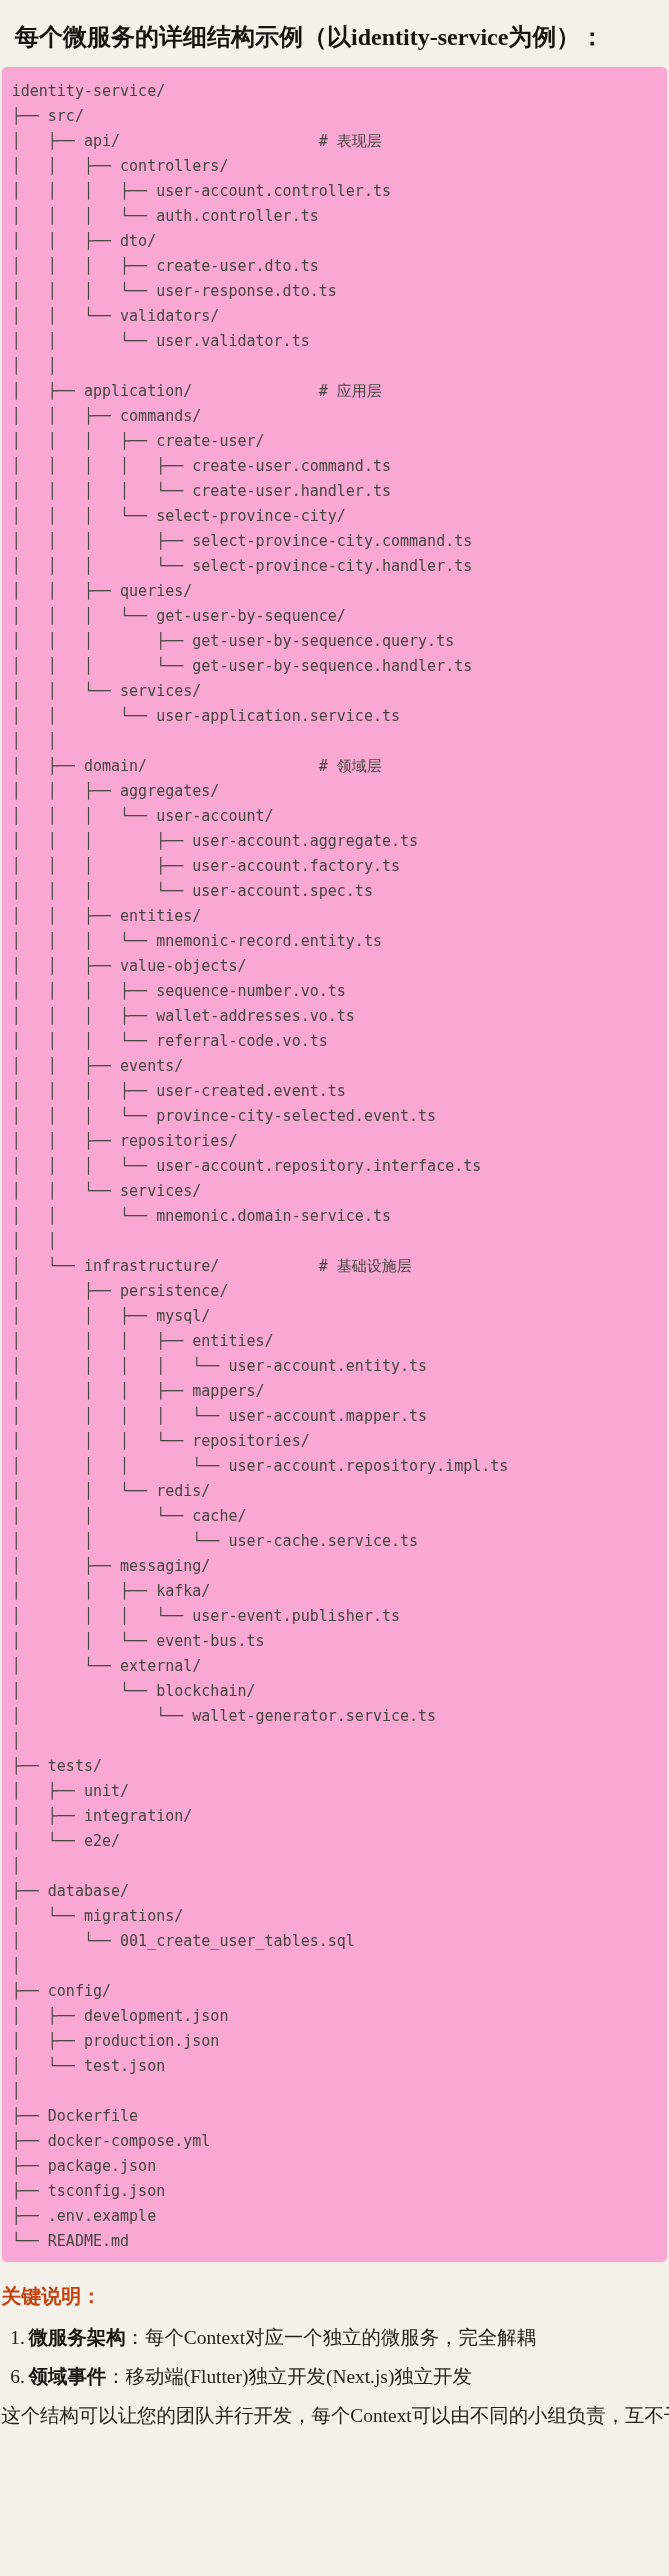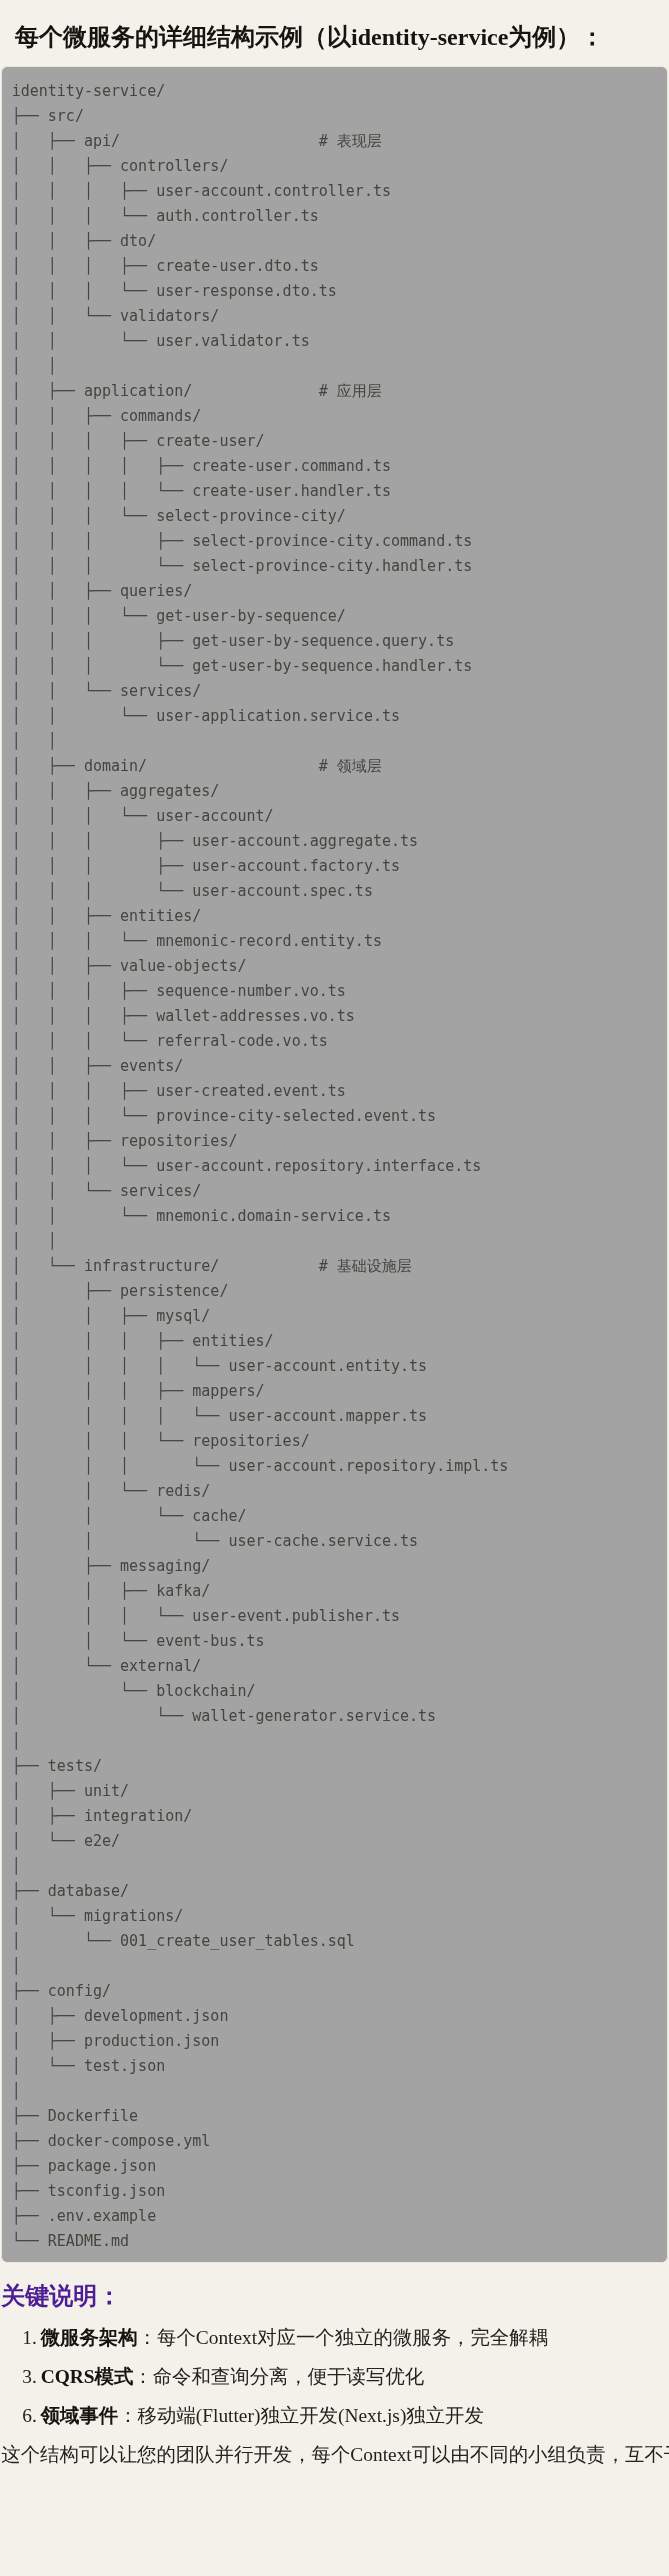--- a/index.html
+++ b/index.html
@@ -19,47 +19,47 @@
     font-size: 24px;
     font-weight: 700;
     line-height: 33px;
     margin: 12px;
     padding: 8.8px 5px 0 3.1px;
     color: #15140f;
     white-space: nowrap;
   }
   .code-block {
     margin: 6.9px 1.3px 0 1.3px;
-    background: #a3a3a3;
+    background: #f9a8d4;
     border: 1.3px solid #eae7df;
     border-radius: 6.3px;
     padding: 12.5px 5px 7.5px 9.4px;
     box-sizing: border-box;
   }
   .code-block pre {
     margin: 0;
     font-family: "DejaVu Sans Mono", monospace;
     font-size: 15px;
     line-height: 25px;
     color: #45453e;
     white-space: pre;
   }
   .notes {
     padding: 0 5px 0 1.3px;
   }
   .notes-heading {
-    font-size: 24px;
+    font-size: 20px;
     font-weight: 700;
     line-height: 32px;
     margin: 17.5px 0 0 0;
-    color: #4c1d95;
+    color: #c2410c;
   }
   .note-item {
     margin: 13px 0 0 0;
-    padding-left: 21px;
+    padding-left: 9px;
     font-size: 19.4px;
     line-height: 26px;
     color: #23221d;
     white-space: nowrap;
   }
   .note-num {
     margin-right: 3.8px;
   }
   .note-term {
     font-weight: 700;
@@ -168,21 +168,18 @@
 └── README.md</pre>
 </div>
 
 <div class="notes">
   <h3 class="notes-heading">关键说明：</h3>
 
   <div class="note-item">
     <span class="note-num">1.</span><span class="note-term">微服务架构</span><span>：每个Context对应一个独立的微服务，完全解耦</span>
   </div>
   <div class="note-item">
-    <span class="note-num">3.</span><span class="note-term">CQRS模式</span><span>：命令和查询分离，便于读写优化</span>
-  </div>
-  <div class="note-item">
     <span class="note-num">6.</span><span class="note-term">领域事件</span><span>：移动端(Flutter)独立开发(Next.js)独立开发</span>
   </div>
 
   <p class="closing-paragraph">这个结构可以让您的团队并行开发，每个Context可以由不同的小组负责，互不干扰。</p>
 </div>
 
 
 </body></html>

